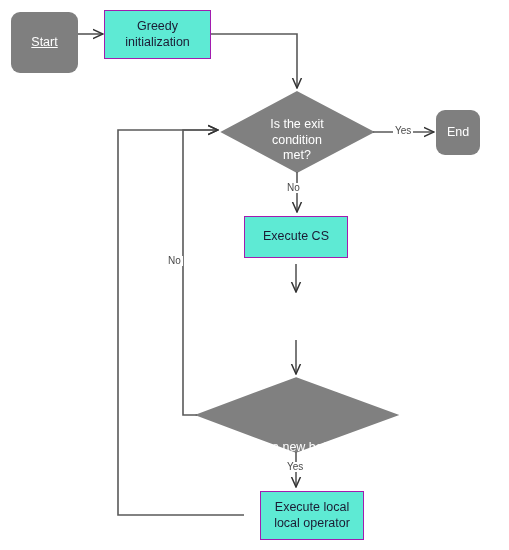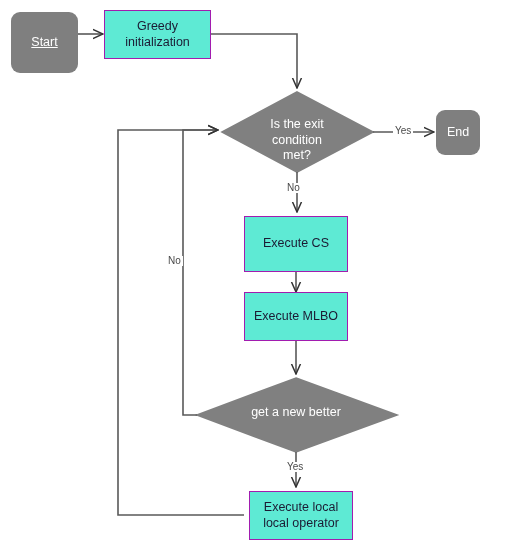--- a/index.html
+++ b/index.html
@@ -120,35 +120,32 @@
       <div>Is the exit</div>
       <div>condition</div>
       <div>met?</div>
     </div>
   </div>
 
   <div class="node terminator" style="left:436px; top:110px; width:44px; height:45px;">
     <span>End</span>
   </div>
 
-  <div class="node process" style="left:244px; top:216px; width:104px; height:56px;">
+  <div class="node process" style="left:244px; top:216px; width:104px; height:42px;">
     <span>Execute CS</span>
   </div>
 
-  <div class="node process" style="left:244px; top:292px; width:104px; height:49px;">
-    <span>Execute MLBO</span>
-  </div>
 
-  <div class="decision-label" style="left:226px; top:381px; width:140px; height:40px;">
+  <div class="decision-label" style="left:226px; top:416px; width:140px; height:40px;">
     <div>
       <div>get a new better</div>
     </div>
   </div>
 
-  <div class="node process" style="left:249px; top:491px; width:104px; height:49px;">
+  <div class="node process" style="left:260px; top:491px; width:104px; height:49px;">
     <div>
       <div>Execute local</div>
       <div>local operator</div>
     </div>
   </div>
 
   <div class="edge-label" style="left:393px; top:126px;">Yes</div>
 
   <div class="edge-label" style="left:285px; top:183px;">No</div>
 

